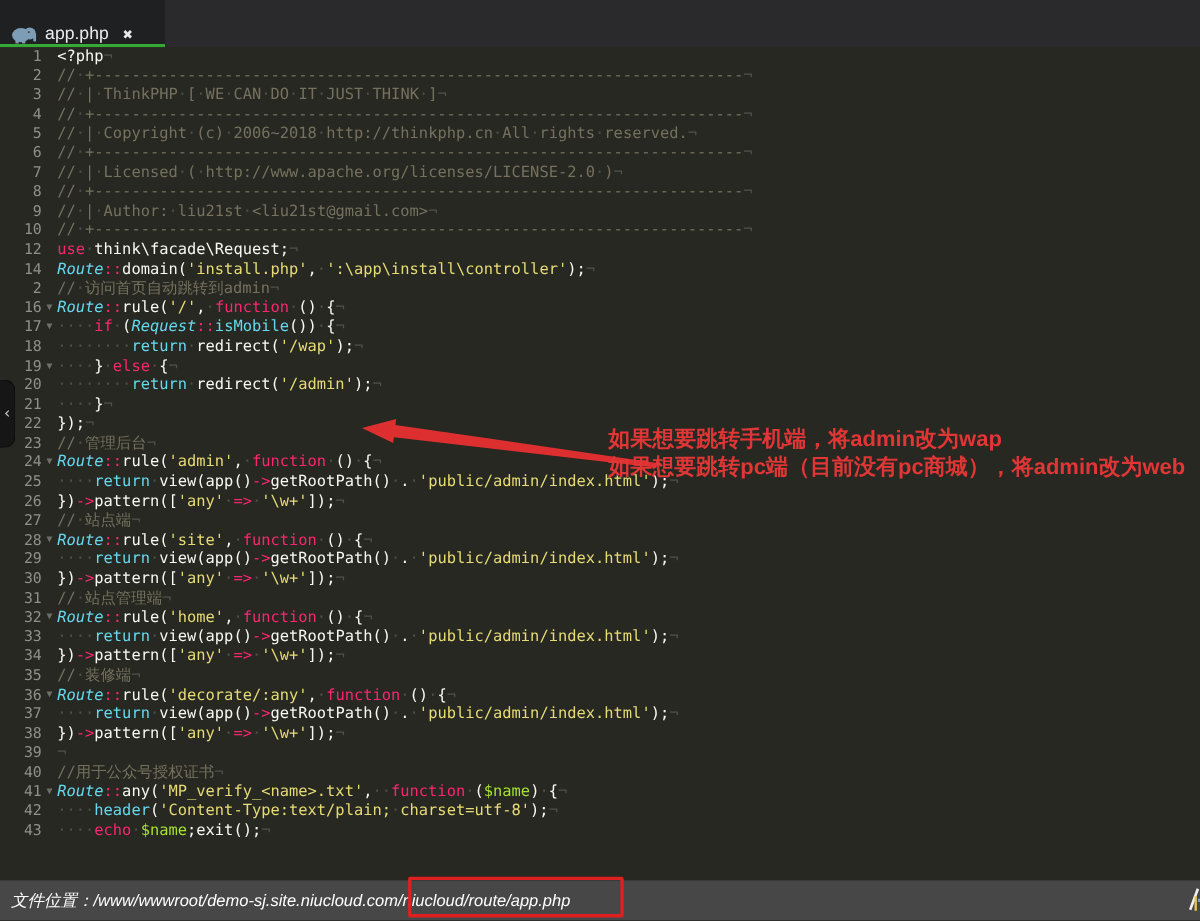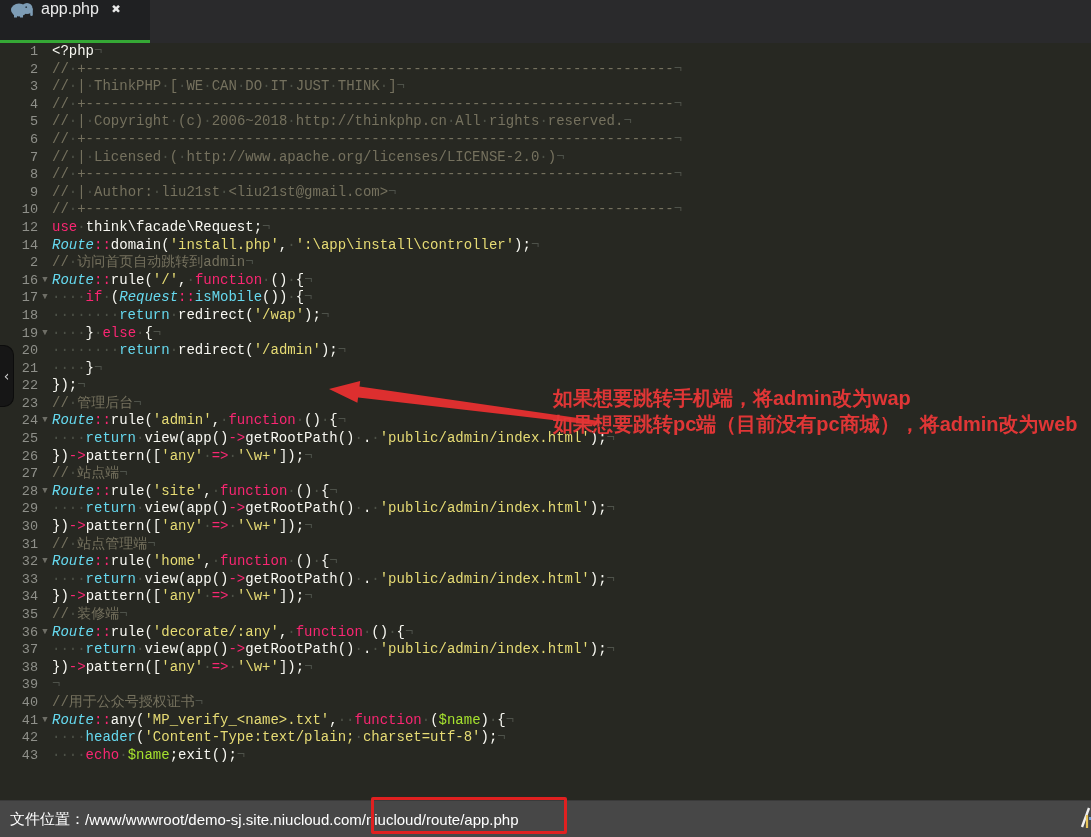--- a/index.html
+++ b/index.html
@@ -3,29 +3,29 @@
 <meta charset="utf-8">
 <style>
   html,body{margin:0;padding:0;background:#1a1a1a;}
   .app{position:relative;width:1091px;height:837px;overflow:hidden;
        background:var(--editor-bg,#272822);font-family:"DejaVu Sans Mono",monospace;}
 
   
   .tabbar{position:absolute;top:0;left:0;right:0;height:43px;background:#2a2a2c;}
   .tab{position:absolute;left:0;top:0;width:150px;height:43px;background:#1f2022;
        border-bottom:3px solid var(--tab-green-underline,#35a835);
-       display:flex;align-items:flex-start;padding:0 10px;box-sizing:border-box;cursor:pointer;}
+       display:flex;align-items:flex-end;padding:0 10px;box-sizing:border-box;cursor:pointer;}
   .tabicon{width:24px;height:18px;display:inline-block;flex:0 0 auto;}
   .tabtitle{color:#ececec;font-family:"Liberation Sans",sans-serif;font-size:16px;margin-left:7px;}
   .tabclose{color:#e8e8e8;font-size:15px;font-weight:bold;margin-left:13px;cursor:pointer;}
 
   
   .code{position:absolute;top:43px;left:0;right:0;bottom:37px;overflow:hidden;
         background:var(--editor-bg,#272822);font-size:14px;}
-  .line{height:17.6px;line-height:17.6px;white-space:pre;font-family:Liberation Mono, monospace;}
+  .line{height:17.6px;line-height:17.6px;white-space:pre;}
   .num{display:inline-block;width:38px;text-align:right;color:var(--gutter-fg,#8f908a);
        font-size:13.5px;vertical-align:top;}
   .fold{display:inline-block;width:14px;text-align:center;color:#6e6e66;font-size:9px;
         vertical-align:top;cursor:pointer;}
   .w{color:var(--text-white,#f8f8f2);}
   .k{color:var(--keyword-pink,#f92672);}
   .c{color:var(--builtin-cyan,#66d9ef);}
   .i{color:var(--builtin-cyan,#66d9ef);font-style:italic;}
   .s{color:var(--string-yellow,#e6db74);}
   .g{color:var(--variable-green,#a6e22e);}
@@ -43,21 +43,21 @@
   .anno{position:absolute;z-index:6;font-family:"Liberation Sans",sans-serif;
         font-weight:bold;font-size:20px;color:var(--annotation-red,#e03636);white-space:nowrap;}
   .anno1{left:553px;top:385px;}
   .anno2{left:553px;top:411px;}
   .arrow{position:absolute;left:0;top:0;z-index:5;pointer-events:none;}
 
   
   .statusbar{position:absolute;left:0;right:0;bottom:0;height:37px;background:var(--statusbar-bg,#474747);
         border-top:1px solid #3a3a3a;box-sizing:border-box;display:flex;align-items:center;
         padding-left:10px;color:#ffffff;font-family:"Liberation Sans",sans-serif;font-size:15px;
-        white-space:nowrap;overflow:hidden;}
+        white-space:nowrap;overflow:hidden;font-style:italic;}
   .redbox{position:absolute;left:371px;top:797px;width:196px;height:37px;z-index:7;
         border:3px solid var(--highlight-box-red,#e02020);border-radius:2px;
         box-sizing:border-box;pointer-events:none;}
   .clipped{position:absolute;right:0;bottom:6px;width:13px;height:26px;overflow:hidden;}
 </style>
 </head>
 <body>
 
 <div class="app">
 

